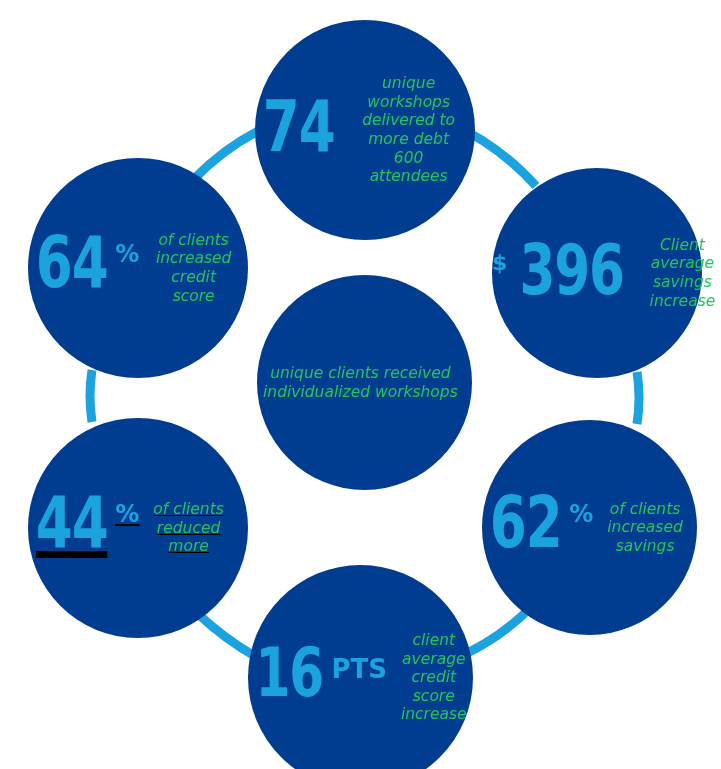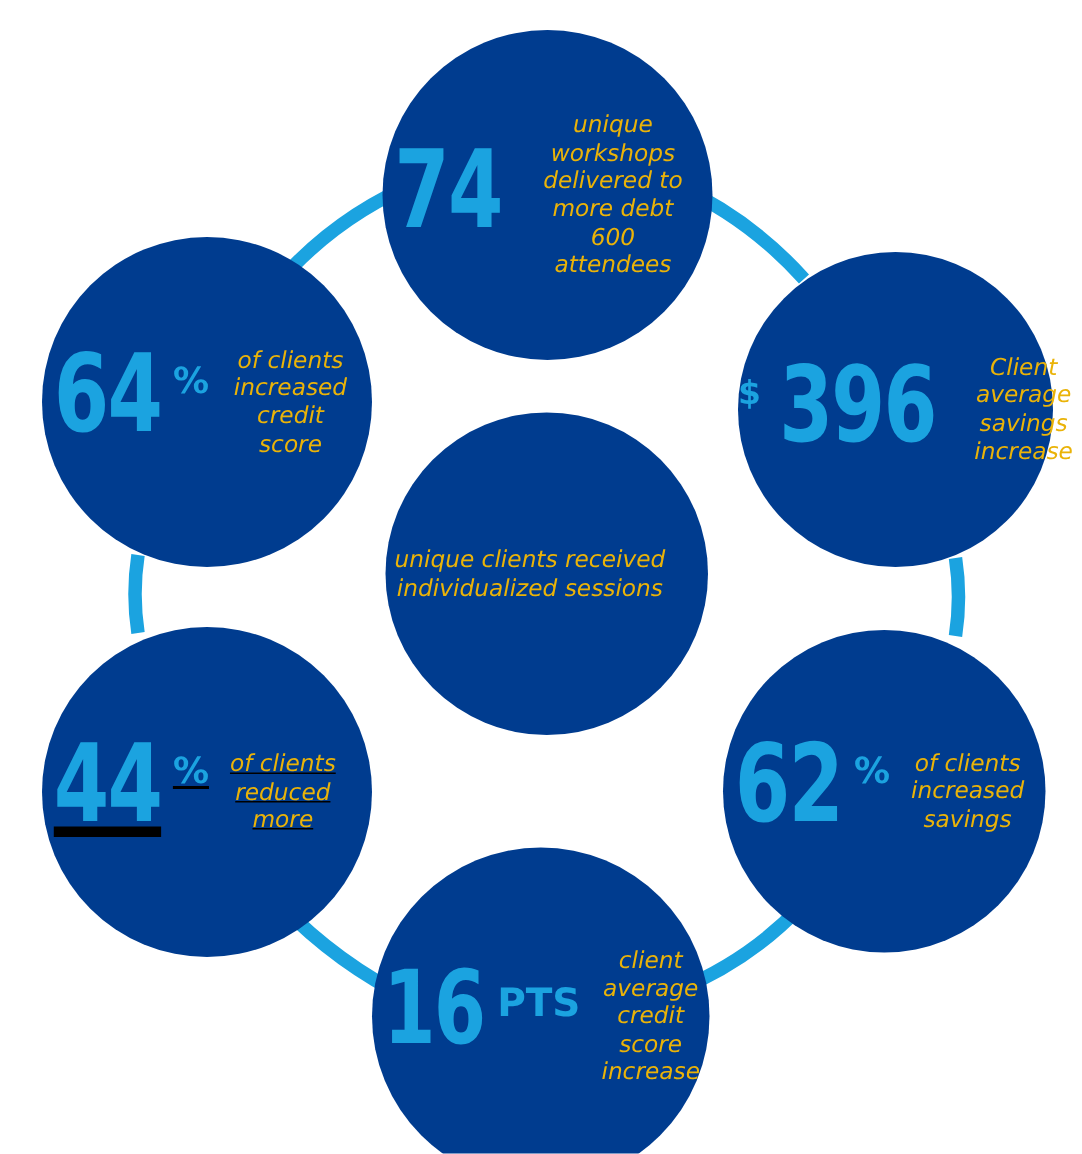--- a/index.html
+++ b/index.html
@@ -64,21 +64,21 @@
   }
   .stat-prefix {
     font-family: "DejaVu Sans", sans-serif;
     font-weight: bold;
     color: #1BA3E0;
     line-height: 1;
   }
   .caption {
     font-family: "DejaVu Sans", sans-serif;
     font-style: italic;
-    color: #eab308;
+    color: #22c55e;
     line-height: 1.2;
     padding: 0 14px;
   }
 
   
   #bubble-workshops {
     left: 255px; top: 20px; width: 220px; height: 220px;
   }
   #bubble-workshops .stat-number { font-size: 72px; }
   #bubble-workshops .stat-row { margin-bottom: 6px; }
@@ -182,21 +182,21 @@
     <div class="caption">
       <div>Client average</div>
       <div>savings</div>
       <div>increase</div>
     </div>
   </div>
 
   <div class="bubble" id="bubble-coaching">
     <div class="caption">
       <div>unique clients received</div>
-      <div>individualized sessions</div>
+      <div>individualized workshops</div>
     </div>
   </div>
 
   <div class="bubble" id="bubble-reduced-debt">
     <div class="stat-row">
       <span class="stat-number">44</span>
       <span class="stat-unit">%</span>
     </div>
     <div class="caption">
       <div>of clients</div>

